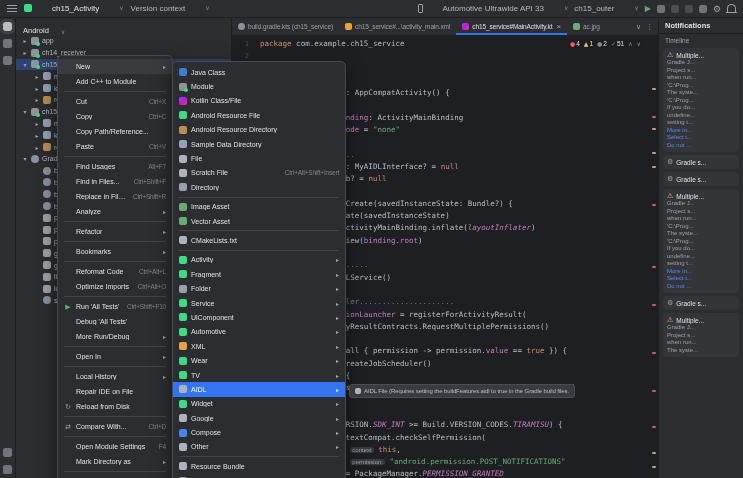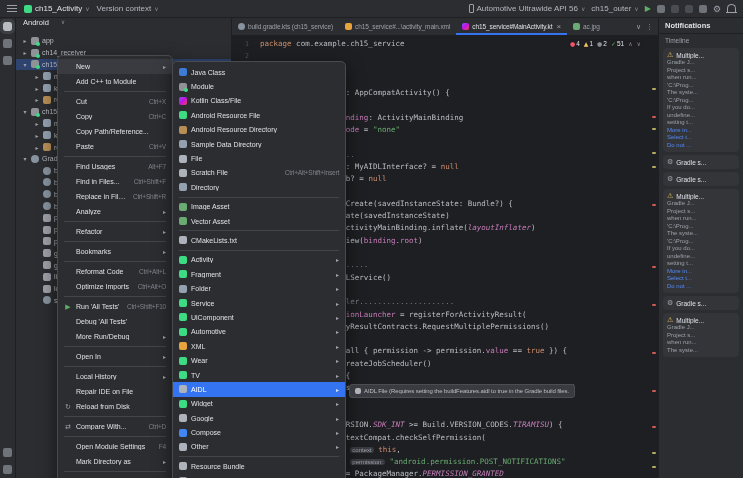--- a/index.html
+++ b/index.html
@@ -4,41 +4,41 @@
 <style>
   *{margin:0;padding:0;box-sizing:border-box}
   html,body{width:743px;height:478px;overflow:hidden}
   body{background:#1e1f22;font-family:"Liberation Sans",sans-serif;color:#dfe1e5;position:relative}
   .sym{font-family:"DejaVu Sans",sans-serif}
 
   
   .titlebar{position:absolute;left:0;top:0;width:743px;height:18px;background:#2b2d30;border-bottom:1px solid #1e1f22;display:flex;align-items:center;gap:7px;padding:0 7px;font-size:8px;z-index:5}
   .hamb{width:10px;height:7px;border-top:1px solid #9da0a8;border-bottom:1px solid #9da0a8;position:relative}
   .hamb::after{content:"";position:absolute;left:0;top:2px;width:10px;height:1px;background:#9da0a8}
-  .chip{display:flex;align-items:center;gap:3px;white-space:nowrap}
+  .chip{display:flex;align-items:flex-start;gap:20px;white-space:nowrap}
   .android-dot{width:8px;height:8px;border-radius:2px;background:#3ddc84}
   .chev{color:#868a91;font-size:6px}
   .dim{color:#b4b8bf}
   .tright{margin-left:auto;display:flex;align-items:center;gap:6px}
   .phone{width:5px;height:9px;border:1px solid #9da0a8;border-radius:1px}
   .play{color:#5fad65;font-size:8px;line-height:1}
   .sqicon{width:8px;height:8px;border-radius:2px;background:#6f737a}
   .sqicon.dimmer{opacity:.45}
   .bell{width:9px;height:9px;border-radius:50% 50% 0 0;border:1px solid #9da0a8;border-bottom:none;position:relative}
   .bell::after{content:"";position:absolute;left:-2px;bottom:0;width:11px;height:1px;background:#9da0a8}
 
   
   .toolstrip{position:absolute;left:0;top:18px;width:16px;bottom:0;background:#2b2d30;border-right:1px solid #1e1f22;display:flex;flex-direction:column;align-items:center;padding:4px 0;gap:8px;z-index:4}
   .tsic{width:9px;height:9px;border-radius:2px;background:#6f737a}
   .tsic.active{outline:3px solid #3d4043;background:#b9bdc2;border-radius:2px}
   .ts-bottom{margin-top:auto;display:flex;flex-direction:column;gap:8px;align-items:center}
 
   
   .project{position:absolute;left:16px;top:18px;width:216px;bottom:0;background:#2b2d30;border-right:1px solid #1e1f22;z-index:3;overflow:hidden}
-  .phead{height:17px;display:flex;align-items:flex-start;gap:12px;padding:0 7px;font-size:7.5px;color:#dfe1e5}
+  .phead{height:17px;display:flex;align-items:flex-end;gap:12px;padding:0 7px;font-size:7.5px;color:#dfe1e5}
   .tree{font-size:7px;color:#bcbec4}
   .tree-row{height:11.8px;display:flex;align-items:center;gap:3px;white-space:nowrap;padding-left:6px}
   .tree-row.selected{background:#2e436e}
   .arrow{width:6px;color:#9da0a8;font-size:6px;font-family:"DejaVu Sans",sans-serif;text-align:center;flex:none}
   .ic{width:8px;height:8px;border-radius:2px;flex:none}
   .ic-module{background:#8f9398;position:relative}
   .ic-module::after{content:"";position:absolute;right:-1px;bottom:-1px;width:4px;height:4px;border-radius:50%;background:#3ddc84}
   .ic-folder{background:#93a1b0}
   .ic-res-folder{background:#b98e55}
   .ic-gradle{background:#87939e;border-radius:50%}
@@ -122,21 +122,21 @@
     <span>ch15_Activity</span>
     <span class="chev sym">∨</span>
   </span>
   <span class="chip dim">
     <span>Version context</span>
     <span class="chev sym">∨</span>
   </span>
   <span class="tright">
     <span class="chip dim">
       <span class="phone"></span>
-      <span>Automotive Ultrawide API 56</span>
+      <span>Automotive Ultrawide API 33</span>
       <span class="chev sym">∨</span>
     </span>
     <span class="chip dim">
       <span>ch15_outer</span>
       <span class="chev sym">∨</span>
     </span>
     <span class="play sym">▶</span>
     <span class="sqicon"></span>
     <span class="sqicon dimmer"></span>
     <span class="sqicon dimmer"></span>

